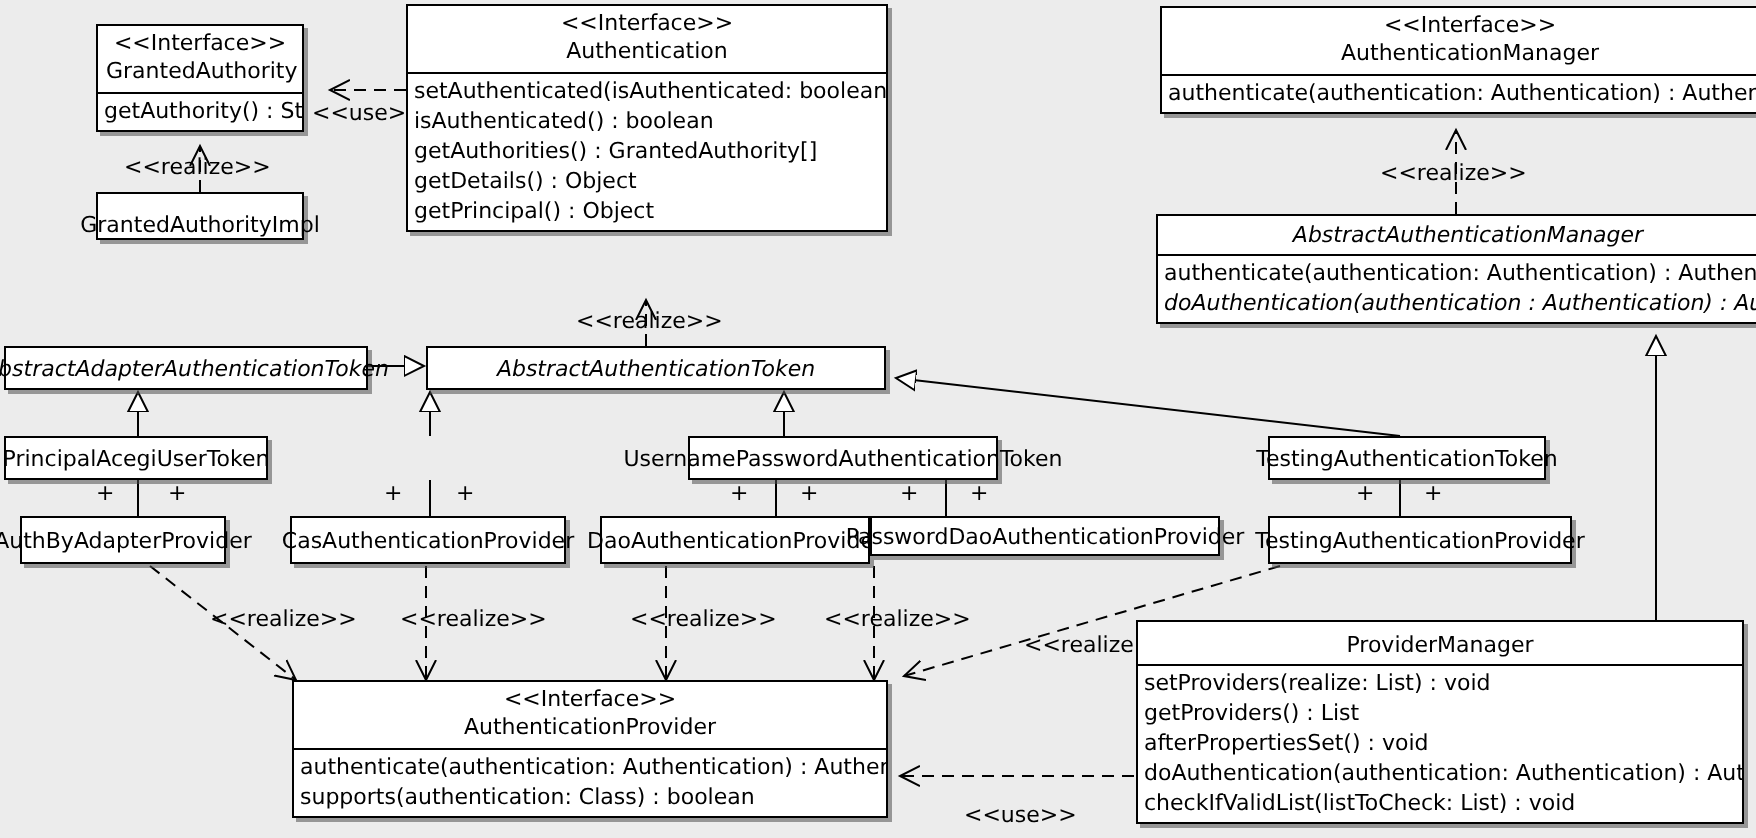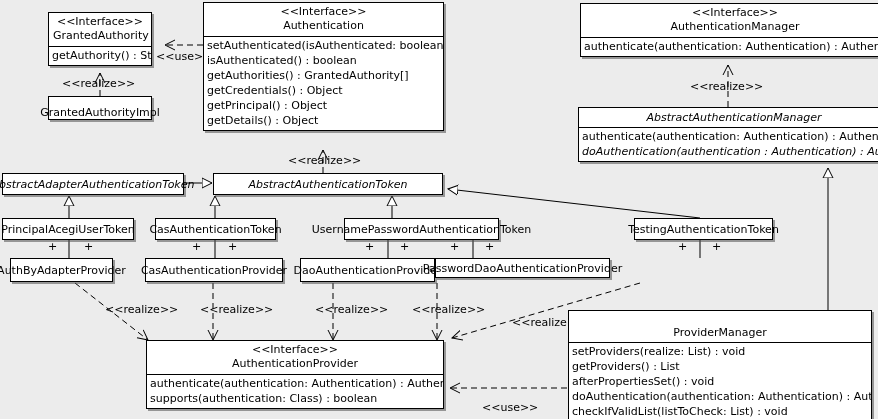--- a/index.html
+++ b/index.html
@@ -176,23 +176,22 @@
 
   <div class="uml" style="left:203px; top:2px; width:241px;">
     <div class="hdr">
       <span class="stereo">&lt;&lt;Interface&gt;&gt;</span>
       <span class="cname">Authentication</span>
     </div>
     <div class="compart">
       <span class="m">setAuthenticated(isAuthenticated: boolean) : void</span>
       <span class="m">isAuthenticated() : boolean</span>
       <span class="m">getAuthorities() : GrantedAuthority[]</span>
-      <span class="m">getCredentials() : Object</span>
+      <span class="m">getDetails() : Object</span>
       <span class="m">getPrincipal() : Object</span>
-      <span class="m">getDetails() : Object</span>
     </div>
   </div>
 
   <div class="uml" style="left:580px; top:3px; width:310px;">
     <div class="hdr">
       <span class="stereo">&lt;&lt;Interface&gt;&gt;</span>
       <span class="cname">AuthenticationManager</span>
     </div>
     <div class="compart">
       <span class="m">authenticate(authentication: Authentication) : Authentication</span>
@@ -214,23 +213,20 @@
   </div>
 
   <div class="uml simple abstract" style="left:213px; top:173px; width:230px; height:22px;">
     <span class="cname">AbstractAuthenticationToken</span>
   </div>
 
   <div class="uml simple" style="left:2px; top:218px; width:132px; height:22px;">
     <span class="cname">PrincipalAcegiUserToken</span>
   </div>
 
-  <div class="uml simple" style="left:155px; top:218px; width:121px; height:22px;">
-    <span class="cname">CasAuthenticationToken</span>
-  </div>
 
   <div class="uml simple" style="left:344px; top:218px; width:155px; height:22px;">
     <span class="cname">UsernamePasswordAuthenticationToken</span>
   </div>
 
   <div class="uml simple" style="left:634px; top:218px; width:139px; height:22px;text-align:center;">
     <span class="cname">TestingAuthenticationToken</span>
   </div>
 
   <div class="uml simple" style="left:10px; top:258px; width:103px; height:24px;">
@@ -242,34 +238,37 @@
   </div>
 
   <div class="uml simple" style="left:300px; top:258px; width:135px; height:24px;">
     <span class="cname">DaoAuthenticationProvider</span>
   </div>
 
   <div class="uml simple" style="left:435px; top:258px; width:175px; height:20px;">
     <span class="cname">PasswordDaoAuthenticationProvider</span>
   </div>
 
+  <div class="uml simple" style="left:634px; top:258px; width:152px; height:24px;">
+    <span class="cname">TestingAuthenticationProvider</span>
+  </div>
 
   <div class="uml" style="left:146px; top:340px; width:298px;">
     <div class="hdr">
       <span class="stereo">&lt;&lt;Interface&gt;&gt;</span>
       <span class="cname">AuthenticationProvider</span>
     </div>
     <div class="compart">
       <span class="m">authenticate(authentication: Authentication) : Authentication</span>
       <span class="m">supports(authentication: Class) : boolean</span>
     </div>
   </div>
 
   <div class="uml" style="left:568px; top:310px; width:304px;">
-    <div class="hdr" style="padding-top:15px;padding-bottom:2px;">
+    <div class="hdr" style="padding-top:5px;padding-bottom:2px;">
       <span class="cname">ProviderManager</span>
     </div>
     <div class="compart">
       <span class="m">setProviders(realize: List) : void</span>
       <span class="m">getProviders() : List</span>
       <span class="m">afterPropertiesSet() : void</span>
       <span class="m">doAuthentication(authentication: Authentication) : Authentication</span>
       <span class="m">checkIfValidList(listToCheck: List) : void</span>
     </div>
   </div>

